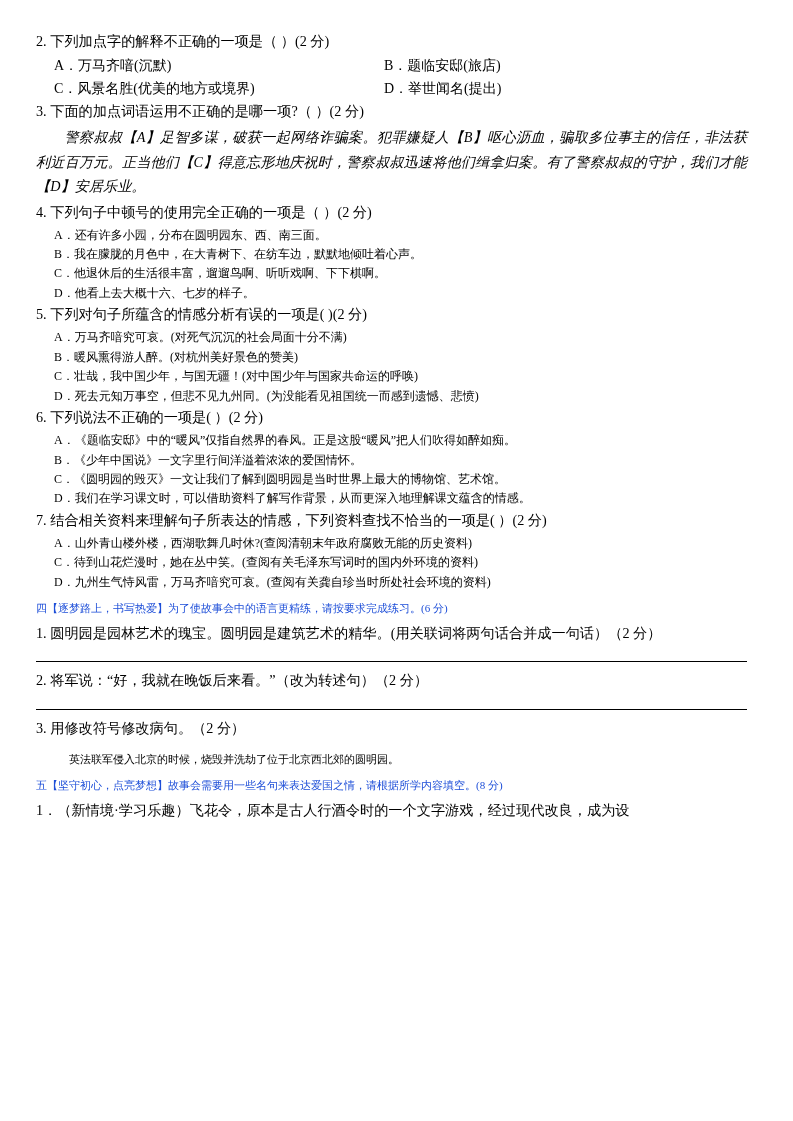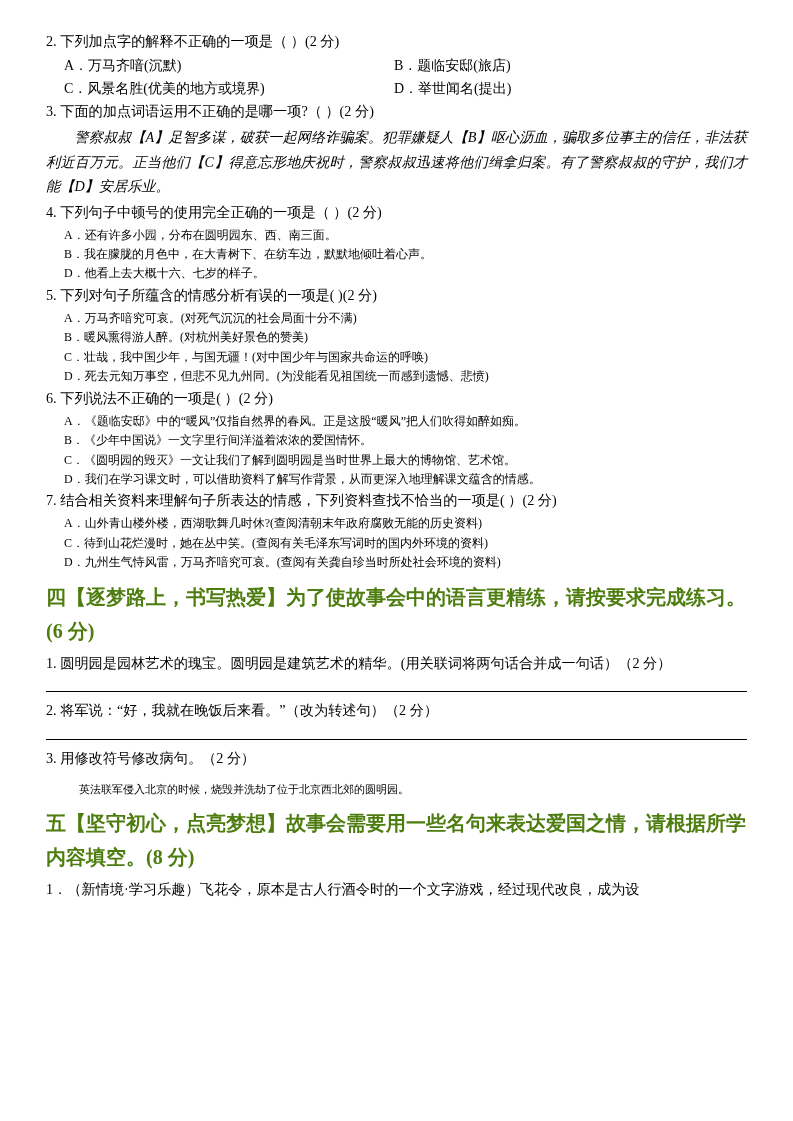--- a/index.html
+++ b/index.html
@@ -12,21 +12,21 @@
     height: 1121px;
     font-family: "Liberation Serif", "DejaVu Serif", serif;
     color: #000000;
     position: relative;
   }
   .page {
     position: relative;
     width: 793px;
     height: 1121px;
     box-sizing: border-box;
-    padding: 30px 46px 20px 46px;
+    padding: 30px 46px 20px 36px;
     border-radius: 21px;
   }
   .q {
     margin: 0 0 2px 0;
     font-size: 14.2px;
     line-height: 1.62;
   }
   .opt {
     font-size: 12px;
     line-height: 1.62;
@@ -49,23 +49,23 @@
     text-indent: 2em;
     font-style: italic;
   }
   .para-plain {
     font-size: 14.2px;
     line-height: 1.72;
     margin: 2px 0 2px 0;
     text-align: justify;
   }
   .section-title {
-    color: #4d7c0f;
-    font-weight: bold;
-    font-size: 20px;
+    color: #1d4ed8;
+    font-weight: normal;
+    font-size: 11px;
     line-height: 1.7;
     margin: 7px 0 3px 0;
   }
   .blankline {
     border-bottom: 1px solid #000;
     height: 0;
     margin: 16px 0 6px 0;
   }
   .indent-para {
     font-size: 11px;
@@ -89,20 +89,21 @@
     <div class="c1">C．风景名胜(优美的地方或境界)</div>
     <div class="c2">D．举世闻名(提出)</div>
   </div>
 
   <div class="q tight">3. 下面的加点词语运用不正确的是哪一项?（    ）(2 分)</div>
   <div class="para">警察叔叔【A】足智多谋，破获一起网络诈骗案。犯罪嫌疑人【B】呕心沥血，骗取多位事主的信任，非法获利近百万元。正当他们【C】得意忘形地庆祝时，警察叔叔迅速将他们缉拿归案。有了警察叔叔的守护，我们才能【D】安居乐业。</div>
 
   <div class="q tight">4. 下列句子中顿号的使用完全正确的一项是（    ）(2 分)</div>
   <div class="opt">A．还有许多小园，分布在圆明园东、西、南三面。</div>
   <div class="opt">B．我在朦胧的月色中，在大青树下、在纺车边，默默地倾吐着心声。</div>
+  <div class="opt">C．他退休后的生活很丰富，遛遛鸟啊、听听戏啊、下下棋啊。</div>
   <div class="opt">D．他看上去大概十六、七岁的样子。</div>
 
   <div class="q tight">5. 下列对句子所蕴含的情感分析有误的一项是(       )(2 分)</div>
   <div class="opt">A．万马齐喑究可哀。(对死气沉沉的社会局面十分不满)</div>
   <div class="opt">B．暖风熏得游人醉。(对杭州美好景色的赞美)</div>
   <div class="opt">C．壮哉，我中国少年，与国无疆！(对中国少年与国家共命运的呼唤)</div>
   <div class="opt">D．死去元知万事空，但悲不见九州同。(为没能看见祖国统一而感到遗憾、悲愤)</div>
 
   <div class="q tight">6. 下列说法不正确的一项是(       ）(2 分)</div>
   <div class="opt">A．《题临安邸》中的“暖风”仅指自然界的春风。正是这股“暖风”把人们吹得如醉如痴。</div>

